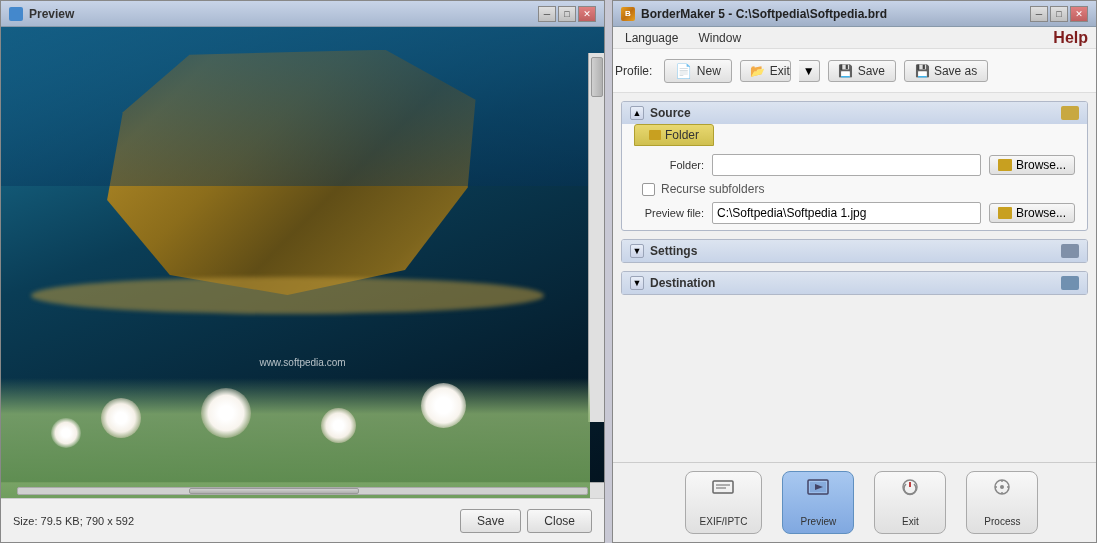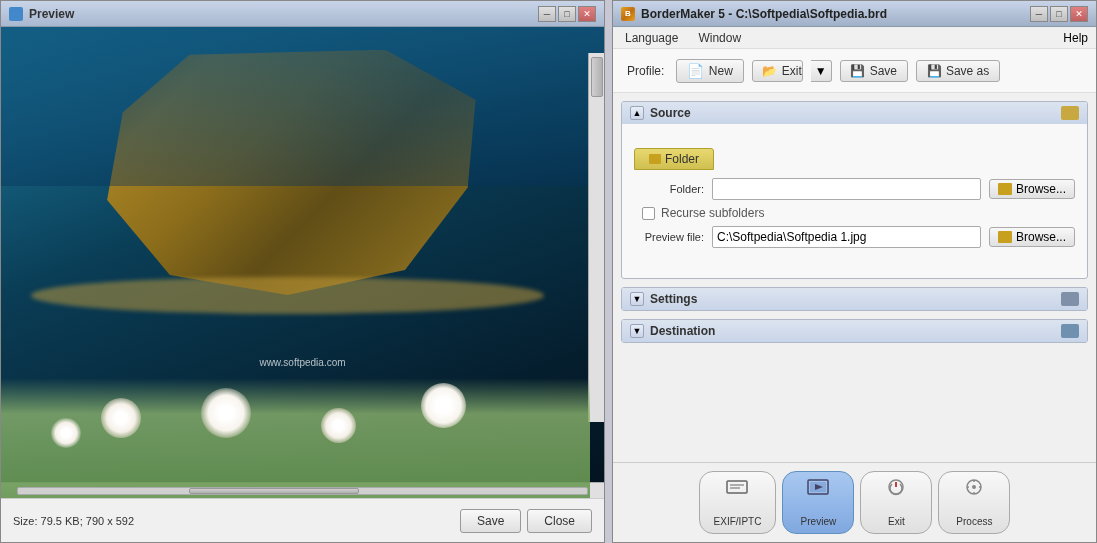--- a/index.html
+++ b/index.html
@@ -231,31 +231,32 @@
       display: flex;
       gap: 12px;
     }
     .menu-item {
       font-size: 12px;
       color: #333;
       cursor: pointer;
       padding: 1px 4px;
     }
     .help-link {
-      font-size: 12px;
-      color: #000000;
-      cursor: pointer;
+      font-size: 16px;
+      color: #7f1d1d;
+      cursor: pointer;
+      font-weight: bold;
     }
 
     .toolbar {
       background: #f8f8f8;
       border-bottom: 1px solid #ddd;
       display: flex;
       align-items: center;
-      padding: 6px 14px;
+      padding: 6px 2px;
       gap: 8px;
       height: 44px;
     }
     .toolbar-label {
       font-size: 12px;
       color: #333;
       margin-right: 4px;
     }
     .toolbar-btn {
       display: flex;
@@ -323,21 +324,21 @@
       font-weight: bold;
       color: #333;
     }
     .section-action-icon {
       width: 18px; height: 14px;
       background: #c8a840;
       border-radius: 2px;
     }
 
     .section-body {
-      padding: 24px 12px;
+      padding: 0 12px;
     }
 
     .tab-bar {
       display: flex;
       margin-bottom: 8px;
     }
     .tab {
       padding: 3px 14px;
       background: linear-gradient(to bottom, #e8d870, #d0c050);
       border: 1px solid #b0a030;
@@ -430,25 +431,26 @@
       margin: 0 auto;
     }
     .action-btn {
       display: flex;
       flex-direction: column;
       align-items: center;
       gap: 20px;
       padding: 6px 14px;
       background: linear-gradient(to bottom, #f8f8f8, #e0e0e0);
       border: 1px solid #aaa;
-      border-radius: 14px;
+      border-radius: 8px;
       cursor: pointer;
       font-size: 11px;
       color: #333;
       min-width: 72px;
+      margin-left: 14px;
     }
     .action-btn.active {
       background: linear-gradient(to bottom, #a8c8f0, #80a8e0);
       border-color: #6090c0;
     }
     .action-btn-icon {
       width: 24px; height: 18px;
       display: flex;
       align-items: center;
       justify-content: center;

